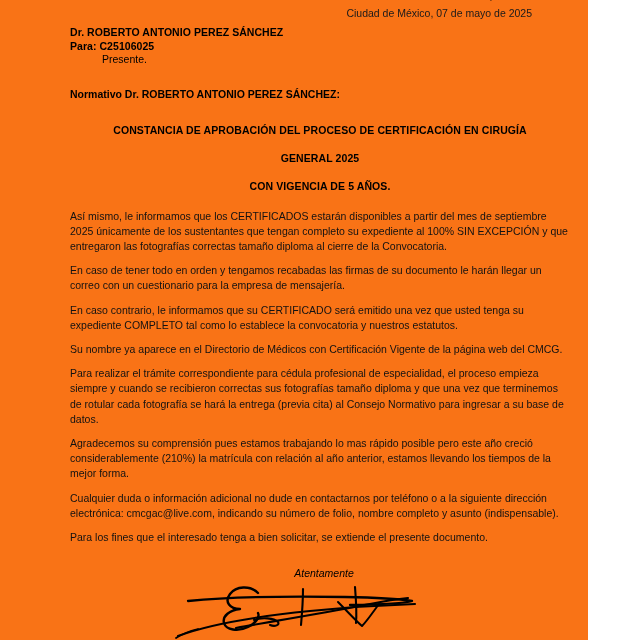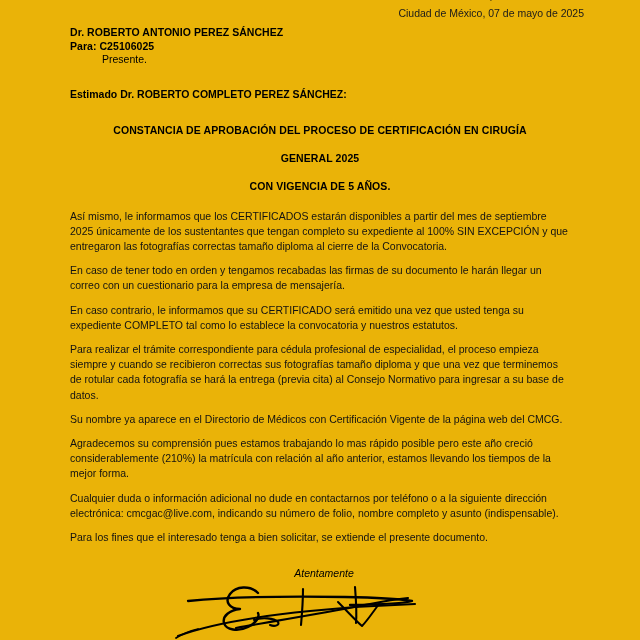--- a/index.html
+++ b/index.html
@@ -12,23 +12,23 @@
     width: 640px;
     height: 640px;
     overflow: hidden;
     font-family: "Liberation Sans", sans-serif;
     color: #000000;
     -webkit-font-smoothing: antialiased;
   }
 
   .page {
     position: relative;
-    width: 640px;
+    width: 588px;
     height: 640px;
-    background: #eab308;
+    background: #f97316;
     box-sizing: border-box;
   }
 
   
   .letterhead-clip {
     position: absolute;
     top: 0;
     left: 0;
     width: 640px;
     height: 9px;
@@ -149,34 +149,34 @@
   <div class="date-line">Ciudad de México, 07 de mayo de 2025</div>
 
   <div class="content">
 
     <div class="addressee">
       <div class="name">Dr. ROBERTO ANTONIO PEREZ SÁNCHEZ</div>
       <div class="folio">Para: C25106025</div>
       <div class="presente">Presente.</div>
     </div>
 
-    <div class="salutation">Estimado Dr. ROBERTO COMPLETO PEREZ SÁNCHEZ:</div>
+    <div class="salutation">Normativo Dr. ROBERTO ANTONIO PEREZ SÁNCHEZ:</div>
 
 
     <div class="heading-block">
       <div class="hline">CONSTANCIA DE APROBACIÓN DEL PROCESO DE CERTIFICACIÓN EN CIRUGÍA</div>
       <div class="hline">GENERAL 2025</div>
       <div class="hline">CON VIGENCIA DE 5 AÑOS.</div>
     </div>
 
     <p class="para">Así mismo, le informamos que los CERTIFICADOS estarán disponibles a partir del mes de septiembre 2025 únicamente de los sustentantes que tengan completo su expediente al 100% SIN EXCEPCIÓN y que entregaron las fotografías correctas tamaño diploma al cierre de la Convocatoria.</p>
     <p class="para">En caso de tener todo en orden y tengamos recabadas las firmas de su documento le harán llegar un correo con un cuestionario para la empresa de mensajería.</p>
     <p class="para">En caso contrario, le informamos que su CERTIFICADO será emitido una vez que usted tenga su expediente COMPLETO tal como lo establece la convocatoria y nuestros estatutos.</p>
+    <p class="para">Su nombre ya aparece en el Directorio de Médicos con Certificación Vigente de la página web del CMCG.</p>
     <p class="para">Para realizar el trámite correspondiente para cédula profesional de especialidad, el proceso empieza siempre y cuando se recibieron correctas sus fotografías tamaño diploma y que una vez que terminemos de rotular cada fotografía se hará la entrega (previa cita) al Consejo Normativo para ingresar a su base de datos.</p>
-    <p class="para">Su nombre ya aparece en el Directorio de Médicos con Certificación Vigente de la página web del CMCG.</p>
     <p class="para">Agradecemos su comprensión pues estamos trabajando lo mas rápido posible pero este año creció considerablemente (210%) la matrícula con relación al año anterior, estamos llevando los tiempos de la mejor forma.</p>
     <p class="para">Cualquier duda o información adicional no dude en contactarnos por teléfono o a la siguiente dirección electrónica: cmcgac@live.com, indicando su número de folio, nombre completo y asunto (indispensable).</p>
     <p class="para">Para los fines que el interesado tenga a bien solicitar, se extiende el presente documento.</p>
 
   </div>
 
   <div class="closing">Atentamente</div>
 
   <div class="signature-wrap">
     <svg width="300" height="60" viewBox="0 0 300 60" fill="none" stroke="#000000" stroke-linecap="round" stroke-linejoin="round">

